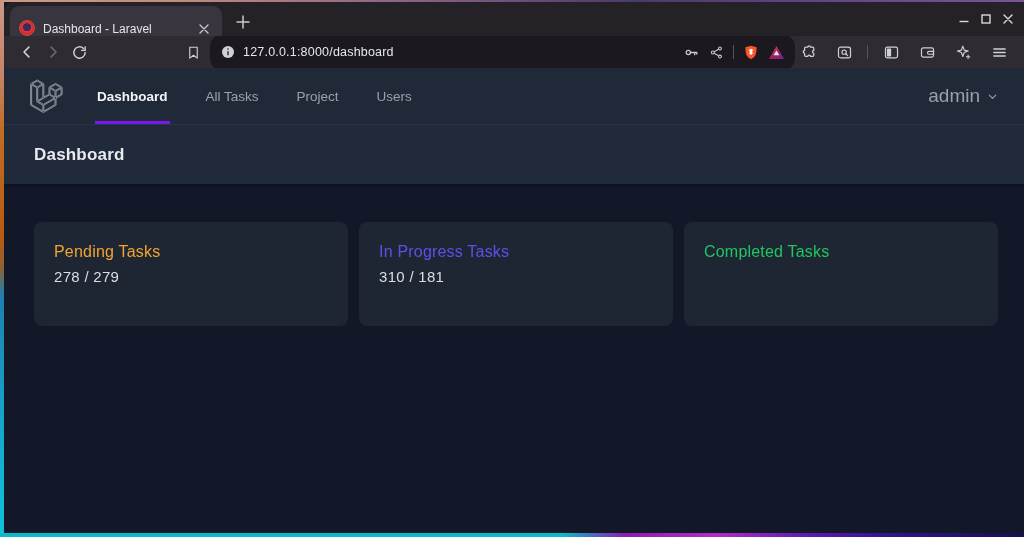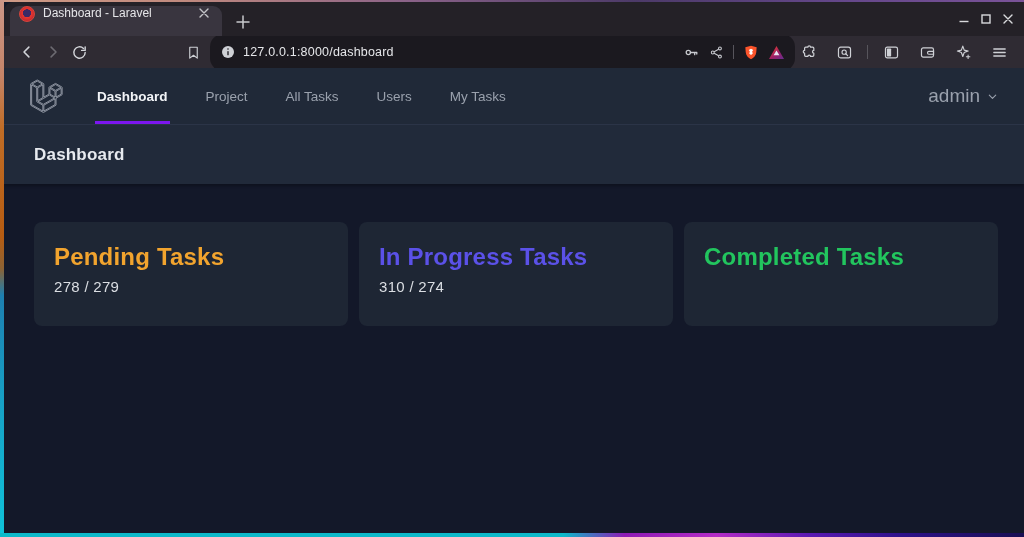--- a/index.html
+++ b/index.html
@@ -11,21 +11,21 @@
     background:linear-gradient(90deg,#cf9a85 0%,#c08a7e 18%,#8a6288 40%,#4c3a68 62%,#64478a 82%,#7a5398 100%); }
   .left-strip { position:absolute; top:0; left:0; bottom:0; width:4px; z-index:50;
     background:linear-gradient(180deg,#cd9787 0%,#c58468 14%,#c06d26 24%,#b65c12 44%,#8c6234 50%,#1d7fb0 55%,#17a1c6 75%,#0fc3da 100%); }
   .bottom-strip { position:absolute; bottom:0; left:0; right:0; height:4px; z-index:51;
     background:linear-gradient(90deg,#0cb9c9 0%,#0cb9c9 55%,#8e1bb4 61%,#b42cc6 70%,#5a1ab2 79%,#2e128a 88%,#180f52 100%); }
 
   .win { position:absolute; top:2px; left:4px; right:0; bottom:4px; display:flex; flex-direction:column; }
 
   
   .tabstrip { height:34px; background:#242127; border-top-left-radius:9px; display:flex; align-items:flex-end; position:relative; flex:0 0 auto; }
-  .tab { width:212px; height:30px; margin-left:6px; background:#39353f; border-radius:9px 9px 0 0; display:flex; align-items:flex-start; padding:0 9px; gap:8px; }
+  .tab { width:212px; height:30px; margin-left:6px; background:#39353f; border-radius:9px 9px 0 0; display:flex; align-items:flex-end; padding:0 9px; gap:8px; }
   .favicon { width:16px; height:16px; border-radius:50%; background:radial-gradient(circle at 50% 45%, #3a2a66 0 38%, #e8362e 40%, #a31f30 100%); border:1px solid #d6453c; flex:0 0 auto; }
   .tab-title { color:#e6e6e9; font-size:12px; flex:1 1 auto; white-space:nowrap; overflow:hidden; }
   .tab-close { color:#c3c4c8; font-size:13px; line-height:1; padding:2px 4px; border-radius:4px; cursor:default; }
   .newtab { color:#c8c9cd; font-size:17px; line-height:1; margin:0 0 7px 14px; cursor:default; }
   .winctl { position:absolute; right:10px; top:0; height:34px; display:flex; align-items:center; gap:10px; }
   .winctl svg { display:block; }
 
   
   .toolbar { height:32px; background:#2f2b33; display:flex; align-items:center; padding:0 10px; flex:0 0 auto; }
   .tb-btn { width:26px; height:26px; display:flex; align-items:center; justify-content:center; border-radius:50%; flex:0 0 auto; }
@@ -46,21 +46,21 @@
   .user-menu { margin-left:auto; display:flex; align-items:center; gap:7px; color:#9aa1ad; font-size:19px; cursor:default; }
 
   
   .page-header { height:59px; background:#212a3a; display:flex; align-items:center; padding:0 30px; box-shadow:0 2px 3px rgba(0,0,0,.28); position:relative; z-index:2; flex:0 0 auto; }
   .page-title { color:#e7eaef; font-size:17px; font-weight:700; letter-spacing:.2px; }
 
   
   .main { flex:1 1 auto; background:#131829; padding:38px 26px 0 30px; }
   .cards { display:flex; gap:11px; }
   .card { width:315px; height:104px; background:#1e2634; border-radius:8px; padding:21px 20px; }
-  .card-title { font-size:24px; font-weight:700; letter-spacing:.2px; }
+  .card-title { font-size:16px; font-weight:400; letter-spacing:.2px; }
   .card-value { margin-top:7px; font-size:15px; color:#dbdee3; letter-spacing:.3px; }
 
   svg.icon { display:block; }
 </style>
 </head>
 <body>
 
 <div class="top-strip"></div>
 <div class="left-strip"></div>
 <div class="bottom-strip"></div>
@@ -212,24 +212,23 @@
   </div>
 
   <div class="navbar">
     <span class="logo-wrap">
       <svg class="icon" width="33" height="35" viewBox="-1 -1 52 54">
           <path fill="none" stroke="#c7cdd8" stroke-width="1" stroke-linejoin="round" d="M49.626 11.564a.809.809 0 0 1 .028.209v10.972a.8.8 0 0 1-.402.694l-9.209 5.302V39.25c0 .286-.152.55-.4.694L20.42 51.01c-.044.025-.092.041-.14.058-.018.006-.035.017-.054.022a.805.805 0 0 1-.41 0c-.022-.006-.042-.018-.063-.026-.044-.016-.09-.03-.132-.054L.402 39.944A.801.801 0 0 1 0 39.25V6.334c0-.072.01-.142.028-.21.006-.023.02-.044.028-.067.015-.042.029-.085.051-.124.015-.026.037-.047.055-.071.023-.032.044-.065.071-.093.023-.023.053-.04.079-.06.029-.024.055-.05.088-.069h.001l9.61-5.533a.802.802 0 0 1 .8 0l9.61 5.533h.002c.032.02.059.045.088.068.026.02.055.038.078.06.028.029.048.062.072.094.017.024.04.045.054.071.023.04.036.082.052.124.008.023.022.044.028.068a.809.809 0 0 1 .028.209v20.559l8.008-4.611v-10.51c0-.07.01-.141.028-.208.007-.024.02-.045.028-.068.016-.042.03-.085.052-.124.015-.026.037-.047.054-.071.024-.032.044-.065.072-.093.023-.023.052-.04.078-.06.03-.024.056-.05.088-.069h.001l9.611-5.533a.801.801 0 0 1 .8 0l9.61 5.533c.034.02.06.045.09.068.025.02.054.038.077.06.028.029.048.062.072.094.018.024.04.045.054.071.023.039.036.082.052.124.009.023.022.044.028.068zM48.047 22.28v-9.123l-3.363 1.936-4.646 2.675v9.123l8.01-4.611zm-9.611 16.505v-9.13l-4.57 2.61-13.05 7.448v9.216l17.62-10.144zM1.602 7.719v31.068L19.22 48.93v-9.214l-9.204-5.209-.003-.002-.004-.002c-.031-.018-.057-.044-.086-.066-.025-.02-.054-.036-.076-.058l-.002-.003c-.026-.025-.044-.056-.066-.084-.02-.027-.044-.05-.06-.078l-.001-.003c-.018-.03-.029-.066-.042-.1-.013-.03-.03-.058-.038-.09v-.001c-.01-.038-.012-.078-.016-.117-.004-.03-.012-.06-.012-.09v-.002-21.481L4.965 9.654 1.602 7.72zm8.81-5.994L2.405 6.334l8.005 4.609 8.006-4.61-8.006-4.608zm4.164 28.764l4.645-2.674V7.719l-3.363 1.936-4.646 2.675v20.096l3.364-1.937zM39.243 7.164l-8.006 4.609 8.006 4.609 8.005-4.61-8.005-4.608zm-.801 10.605l-4.646-2.675-3.363-1.936v9.123l4.645 2.675 3.364 1.936v-9.123zM20.02 38.33l11.743-6.704 5.87-3.35-8-4.606-9.211 5.303-8.395 4.833 7.993 4.524z"></path>
         </svg>
     </span>
     <div class="nav-links">
       <span class="nav-item active">Dashboard</span>
+      <span class="nav-item">All Tasks</span>
       <span class="nav-item">Project</span>
-      <span class="nav-item">All Tasks</span>
       <span class="nav-item">Users</span>
-      <span class="nav-item">My Tasks</span>
     </div>
     <div class="user-menu">
       <span>admin</span>
       <svg class="icon" width="11" height="11" viewBox="0 0 24 24">
           <path d="M5 9l7 7 7-7" fill="none" stroke="#9aa1ad" stroke-width="2.4" stroke-linecap="round" stroke-linejoin="round"></path>
         </svg>
     </div>
   </div>
 
   <div class="page-header">
@@ -237,21 +236,21 @@
   </div>
 
   <div class="main">
     <div class="cards">
       <div class="card">
         <div class="card-title" style="color: rgb(242, 164, 46);">Pending Tasks</div>
         <div class="card-value">278 / 279</div>
       </div>
       <div class="card">
         <div class="card-title" style="color: rgb(91, 81, 232);">In Progress Tasks</div>
-        <div class="card-value">310 / 274</div>
+        <div class="card-value">310 / 181</div>
       </div>
       <div class="card">
         <div class="card-title" style="color: rgb(34, 197, 94);">Completed Tasks</div>
       </div>
     </div>
   </div>
 
 </div>
 
 </body></html>

